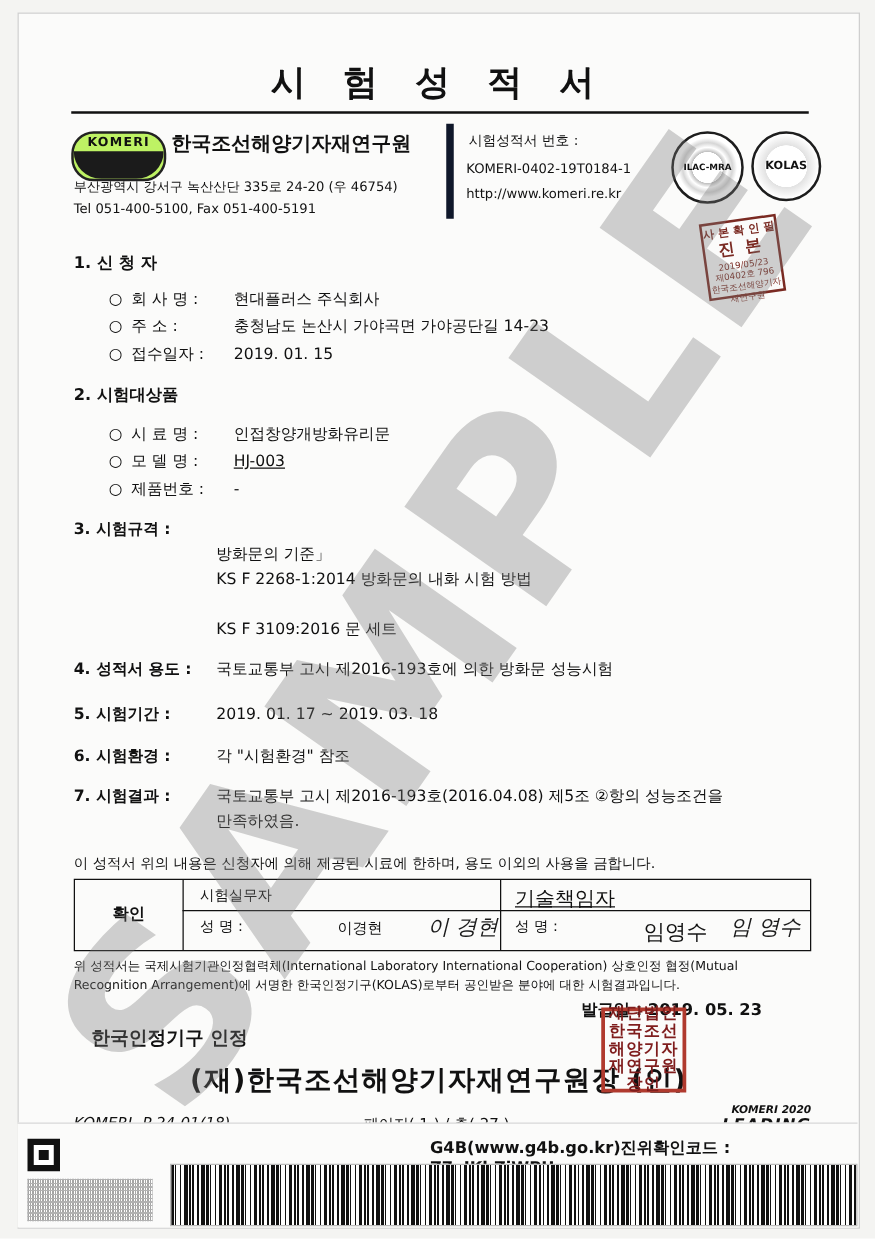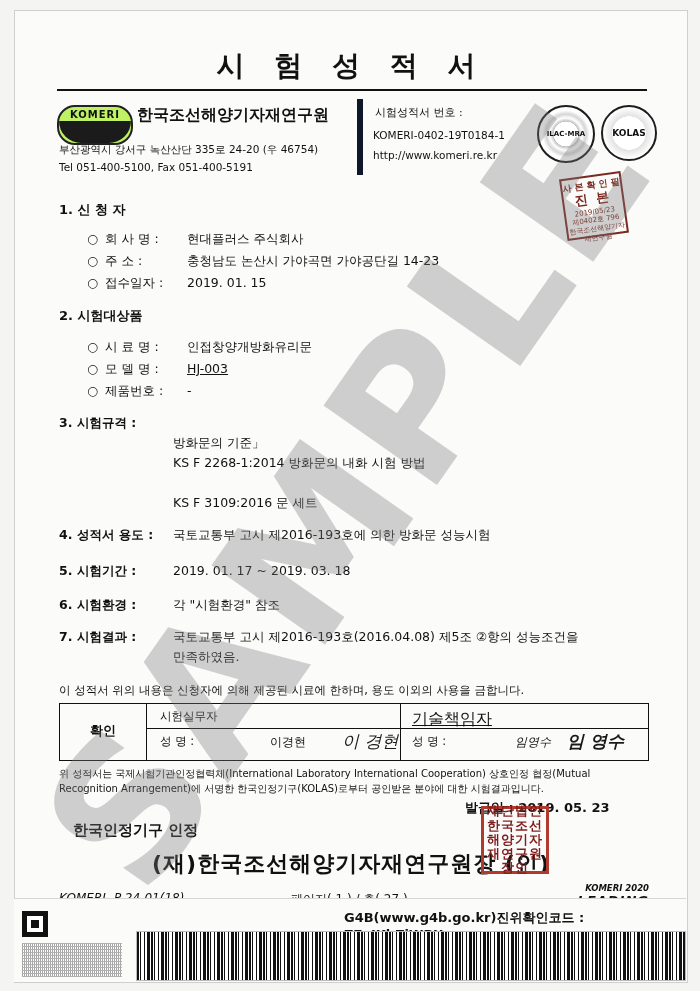--- a/index.html
+++ b/index.html
@@ -125,21 +125,21 @@
   }
   .sig-v1{position:absolute;left:86px;top:0;width:1.4px;height:100%;background:#111;}
   .sig-v2{position:absolute;left:340px;top:0;width:1.4px;height:100%;background:#111;}
   .sig-h1{position:absolute;left:86px;top:24px;width:502px;height:1.2px;background:#111;}
   .sig-confirm{position:absolute;left:0;top:18px;width:86px;text-align:center;font-size:13px;font-weight:bold;}
   .sig-l1{position:absolute;left:100px;top:5px;font-size:11.5px;}
   .sig-l2{position:absolute;left:100px;top:30px;font-size:11.5px;}
   .sig-name1{position:absolute;left:210px;top:30px;font-size:12px;}
   .sig-r1{position:absolute;left:352px;top:5px;font-size:16px;text-decoration:underline;}
   .sig-r2{position:absolute;left:352px;top:30px;font-size:11.5px;}
-  .sig-name2{position:absolute;left:455px;top:30px;font-size:12px;font-style:italic;}
+  .sig-name2{position:absolute;left:455px;top:30px;font-size:17px;}
   .sign-script{
     position:absolute;font-family:"DejaVu Serif","Liberation Serif",serif;
     font-style:italic;font-size:17px;color:#1a1a1a;
   }
 
   
   .accr-note{position:absolute;left:44px;top:716px;width:590px;font-size:10px;line-height:1.45;}
   .issue-date{position:absolute;left:450px;top:748px;font-size:13px;font-weight:bold;}
   .kolas-line{position:absolute;left:58px;top:772px;font-size:15px;font-weight:bold;}
   .big-org{
@@ -306,21 +306,21 @@
       <div class="sig-v2"></div>
       <div class="sig-h1"></div>
       <div class="sig-confirm">확인</div>
       <div class="sig-l1">시험실무자</div>
       <div class="sig-l2">성  명 :</div>
       <div class="sig-name1">이경현</div>
       <div class="sign-script" style="left:282px;top:26px;">이 경현</div>
       <div class="sig-r1">기술책임자</div>
       <div class="sig-r2">성  명 :</div>
       <div class="sig-name2">임영수</div>
-      <div class="sign-script" style="left:507px;top:26px;font-weight:bold;">임 영수</div>
+      <div class="sign-script" style="left:524px;top:26px;">임 영수</div>
     </div>
 
     <div class="accr-note" style="top:756px;">
       <div>위 성적서는 국제시험기관인정협력체(International Laboratory International Cooperation) 상호인정 협정(Mutual</div>
       <div>Recognition Arrangement)에 서명한 한국인정기구(KOLAS)로부터 공인받은 분야에 대한 시험결과입니다.</div>
     </div>
 
     <div class="issue-date" style="top:788px;">
       <span>발급일 :</span>
       <span>2019. 05. 23</span>

